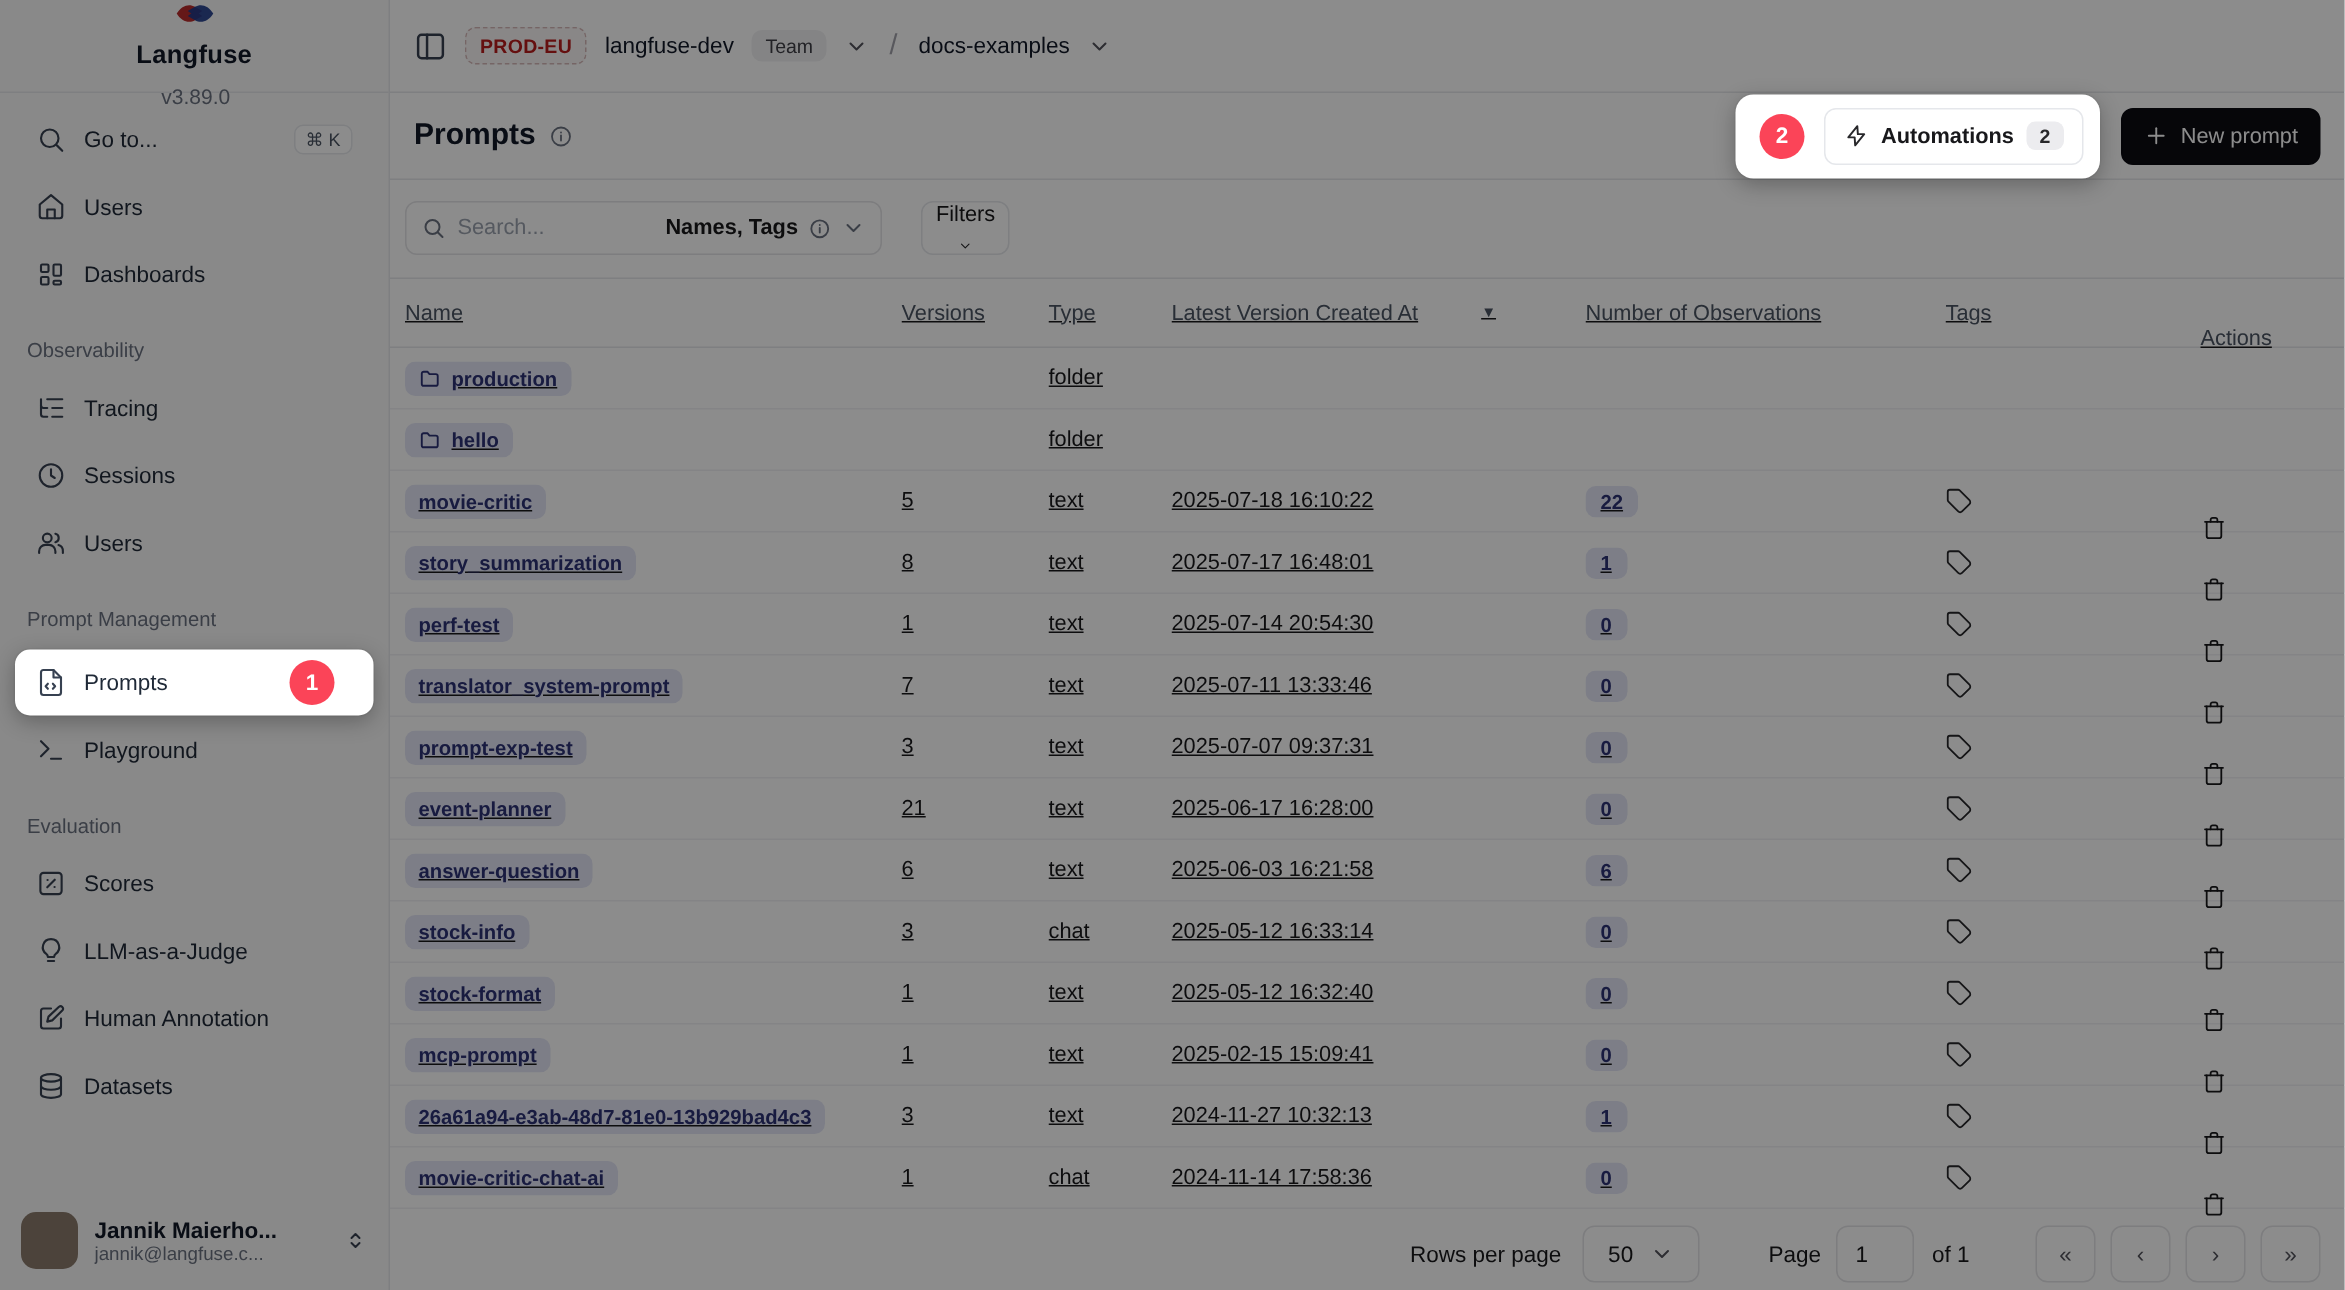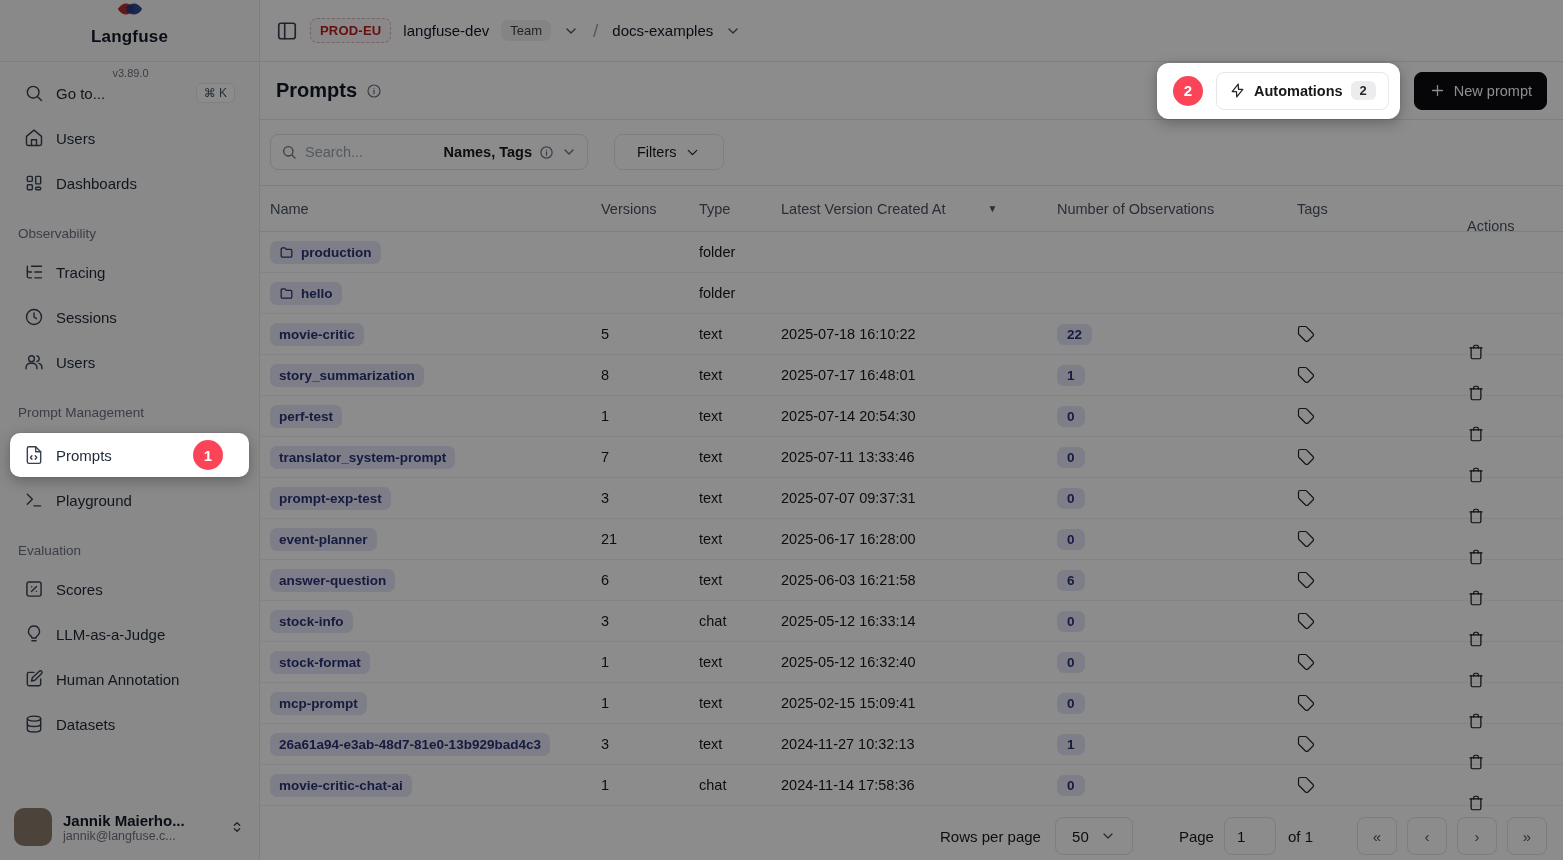--- a/index.html
+++ b/index.html
@@ -16,21 +16,21 @@
   *{box-sizing:border-box;margin:0;padding:0;}
   html,body{width:1563px;height:860px;overflow:hidden;}
   body{font-family:"Liberation Sans",sans-serif;background:#fff;color:var(--text);position:relative;}
   svg{display:block;}
   .app{display:flex;width:100%;height:100%;}
 
   
   .sidebar{width:260px;min-width:260px;background:#fafafa;border-right:1px solid var(--border);display:flex;flex-direction:column;}
   .sidebar-header{height:62px;display:flex;align-items:center;gap:9px;padding:0 18px;border-bottom:1px solid var(--border);flex-direction:column;}
   .brand-name{font-size:17px;font-weight:700;color:#111827;letter-spacing:.2px;}
-  .brand-version{font-size:11px;color:var(--muted);margin-left:2px;margin-top:11px;}
+  .brand-version{font-size:14px;color:var(--muted);margin-left:2px;}
   .sidebar-nav{flex:1;padding:13px 16px 0;overflow:hidden;}
   .nav-item{display:flex;align-items:center;gap:12px;height:36px;margin-bottom:9px;padding:0 8px;border-radius:8px;font-size:15px;color:#1f2937;cursor:pointer;}
   .nav-item svg{width:20px;height:20px;stroke:#374151;stroke-width:1.7;fill:none;stroke-linecap:round;stroke-linejoin:round;flex:none;}
   .goto{justify-content:space-between;}
   .goto .left{display:flex;align-items:center;gap:12px;}
   .kbd{border:1px solid var(--border);background:#fff;border-radius:6px;padding:2px 7px;font-size:12px;color:#4b5563;}
   .section-title{margin:25px 0 13px;padding:0 2px;font-size:13.5px;color:var(--muted);}
   .spotlight-item{position:relative;z-index:50;background:#fff;height:44px;margin:0 -6px 5px;padding:0 14px;border-radius:10px;box-shadow:0 0 0 1px rgba(0,0,0,.03),0 4px 14px rgba(0,0,0,.28);}
   .num-badge{width:30px;height:30px;border-radius:50%;background:var(--accent_red);color:#fff;font-size:15px;font-weight:700;display:flex;align-items:center;justify-content:center;flex:none;}
   .spotlight-item .num-badge{position:absolute;right:26px;top:7px;}
@@ -67,24 +67,24 @@
   .btn-dark{background:var(--btn_dark);border-color:var(--btn_dark);color:#fff;font-weight:500;padding:0 14px;}
   .btn-dark svg{stroke:#fff;}
 
   .toolbar{display:flex;align-items:center;gap:26px;padding:14px 10px 15px;}
   .search-box{width:318px;height:36px;border:1px solid #e4e4e7;border-radius:8px;display:flex;align-items:center;gap:8px;padding:0 10px;background:#fff;}
   .search-box svg{width:16px;height:16px;stroke:#6b7280;stroke-width:2;fill:none;stroke-linecap:round;}
   .search-box input{flex:1;min-width:0;border:none;outline:none;font-size:14.5px;font-family:"Liberation Sans",sans-serif;color:var(--text);background:transparent;}
   .search-box input::placeholder{color:#9ca3af;}
   .search-scope{display:flex;align-items:center;gap:7px;font-size:14.5px;font-weight:700;color:var(--text);white-space:nowrap;}
   .search-scope .info-icon{width:15px;height:15px;}
-  .btn-filters{font-weight:500;padding:0 22px;height:36px;}
+  .btn-filters{font-weight:500;padding:0 9px;height:36px;flex-direction:column;}
 
   
-  .table{width:100%;}
+  .table{width:100%;text-decoration:underline;}
   .thead{display:flex;align-items:center;height:47px;border-top:1px solid var(--border);border-bottom:1px solid var(--border);color:#4b5563;font-size:14.5px;font-weight:500;}
   .trow{display:flex;align-items:center;height:41px;border-bottom:1px solid var(--border_light);font-size:14.5px;color:var(--text);cursor:pointer;}
   .cell{flex:none;display:flex;align-items:center;overflow:hidden;}
   .c-name{width:341px;padding-left:10px;}
   .c-versions{width:98px;}
   .c-type{width:82px;}
   .c-date{width:276px;gap:36px;}
   .c-obs{width:240px;}
   .c-tags{width:162px;}
   .c-actions{flex:1;padding-left:8px;margin-top:35px;}

